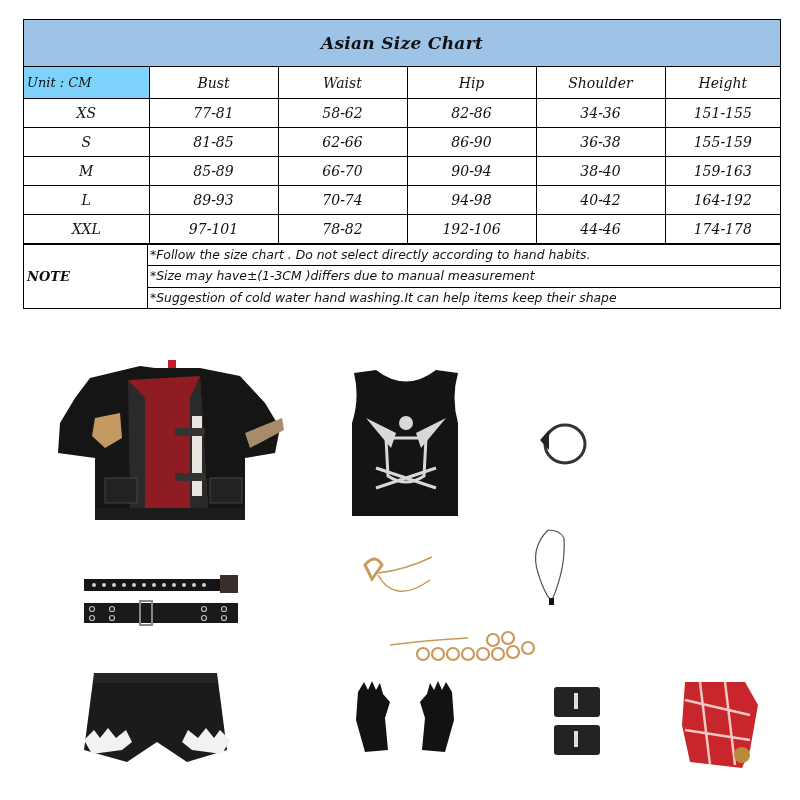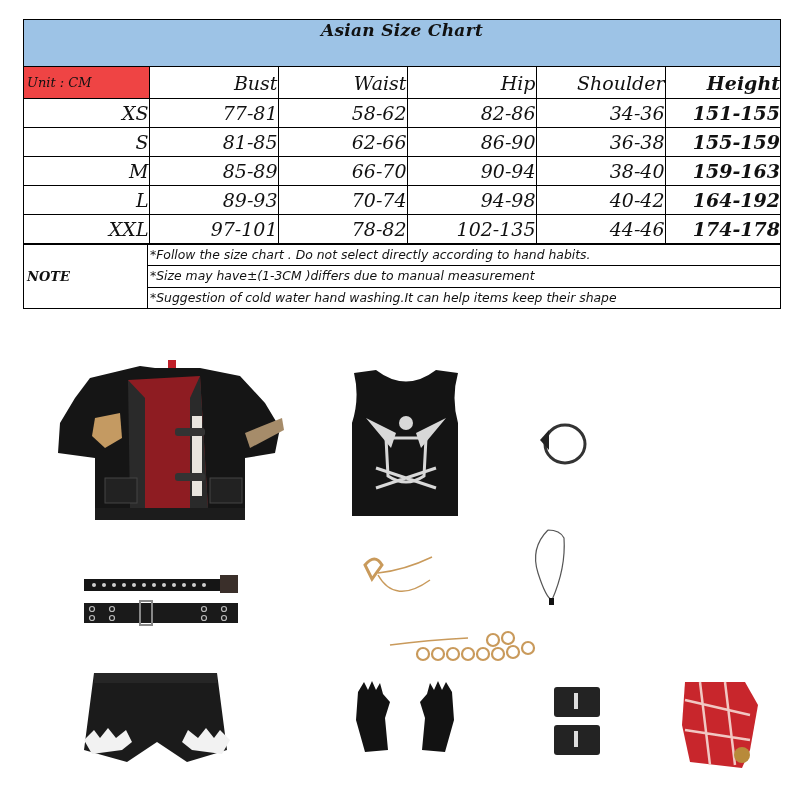--- a/index.html
+++ b/index.html
@@ -1,25 +1,25 @@
 <!DOCTYPE html>
 <html><head>
 <meta charset="utf-8">
 <style>
   html, body { margin:0; padding:0; background:#ffffff; }
   body { width:800px; height:800px; position:relative; overflow:hidden; font-family:"DejaVu Serif", serif; }
   .chart { position:absolute; left:23px; top:19px; width:758px; border:1.5px solid #000; box-sizing:border-box; }
-  .title-row { height:46px; background:#9dc3e6; border-bottom:1px solid #000; display:flex; align-items:flex-start; justify-content:center; }
+  .title-row { height:46px; background:#9dc3e6; border-bottom:1px solid #000; display:flex; align-items:center; justify-content:center; }
   .title-row span { font-family:"DejaVu Serif", serif; font-weight:bold; font-style:italic; font-size:17px; color:#111; letter-spacing:0.3px; }
   table.sz { border-collapse:collapse; width:100%; table-layout:fixed; }
-  table.sz td { border:1px solid #000; text-align:right; font-style:italic; font-size:19px; color:#111; padding:0; height:28px; font-family:"DejaVu Serif", serif; }
+  table.sz td { border:1px solid #000; text-align:center; font-style:italic; font-size:14px; color:#111; padding:0; height:28px; font-family:"DejaVu Serif", serif; }
   table.sz tr:first-child td { border-top:none; height:31px; }
   table.sz td:first-child { border-left:none; }
-  table.sz td:last-child { border-right:none;font-weight:bold; }
-  td.unit { background:#ef4444; text-align:left !important; padding-left:3px !important; font-size:13px !important; }
+  table.sz td:last-child { border-right:none; }
+  td.unit { background:#7dd3fc; text-align:left !important; padding-left:3px !important; font-size:13px !important; }
   .notes { display:flex; border-top:1px solid #000; }
   .note-label { width:124px; border-right:1px solid #000; display:flex; align-items:center; padding-left:3px; box-sizing:border-box; font-weight:bold; font-style:italic; font-size:13px; color:#111; }
   .note-lines { flex:1; }
   .note-line { height:20.3px; line-height:20px; font-family:"DejaVu Sans", sans-serif; font-style:italic; font-size:12.4px; color:#111; padding-left:2px; border-bottom:1px solid #000; white-space:nowrap; overflow:hidden; }
   .note-line:last-child { border-bottom:none; }
   .product { position:absolute; }
 </style>
 </head>
 <body>
 
@@ -74,21 +74,21 @@
       <td>89-93</td>
       <td>70-74</td>
       <td>94-98</td>
       <td>40-42</td>
       <td>164-192</td>
     </tr>
     <tr>
       <td>XXL</td>
       <td>97-101</td>
       <td>78-82</td>
-      <td>102-135</td>
+      <td>192-106</td>
       <td>44-46</td>
       <td>174-178</td>
     </tr>
   </tbody>
     </table>
   <div class="notes">
     <div class="note-label">NOTE</div>
     <div class="note-lines">
       <div class="note-line">*Follow the size chart . Do not select directly according to hand habits.</div>
       <div class="note-line">*Size may have±(1-3CM )differs due to manual measurement</div>

